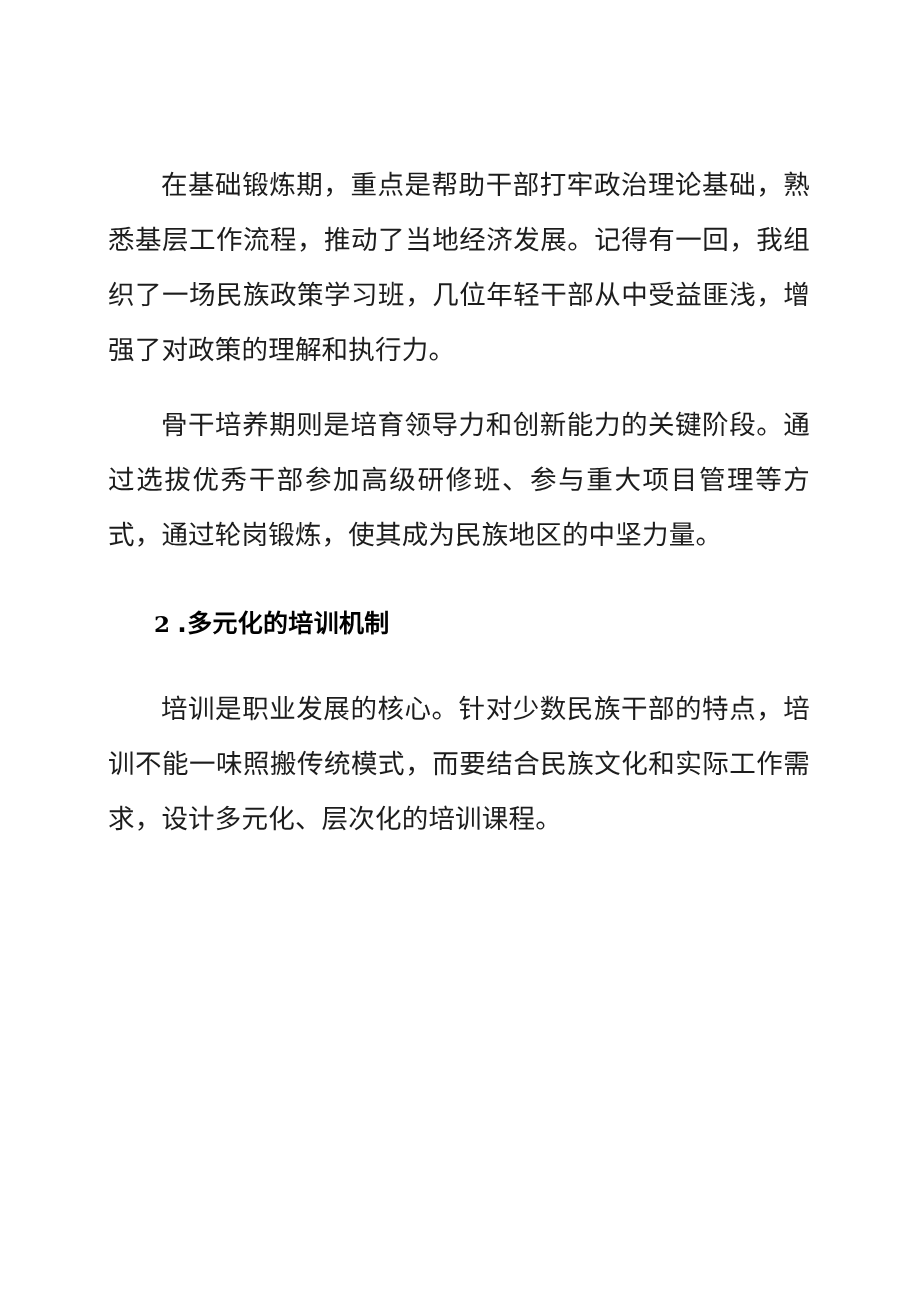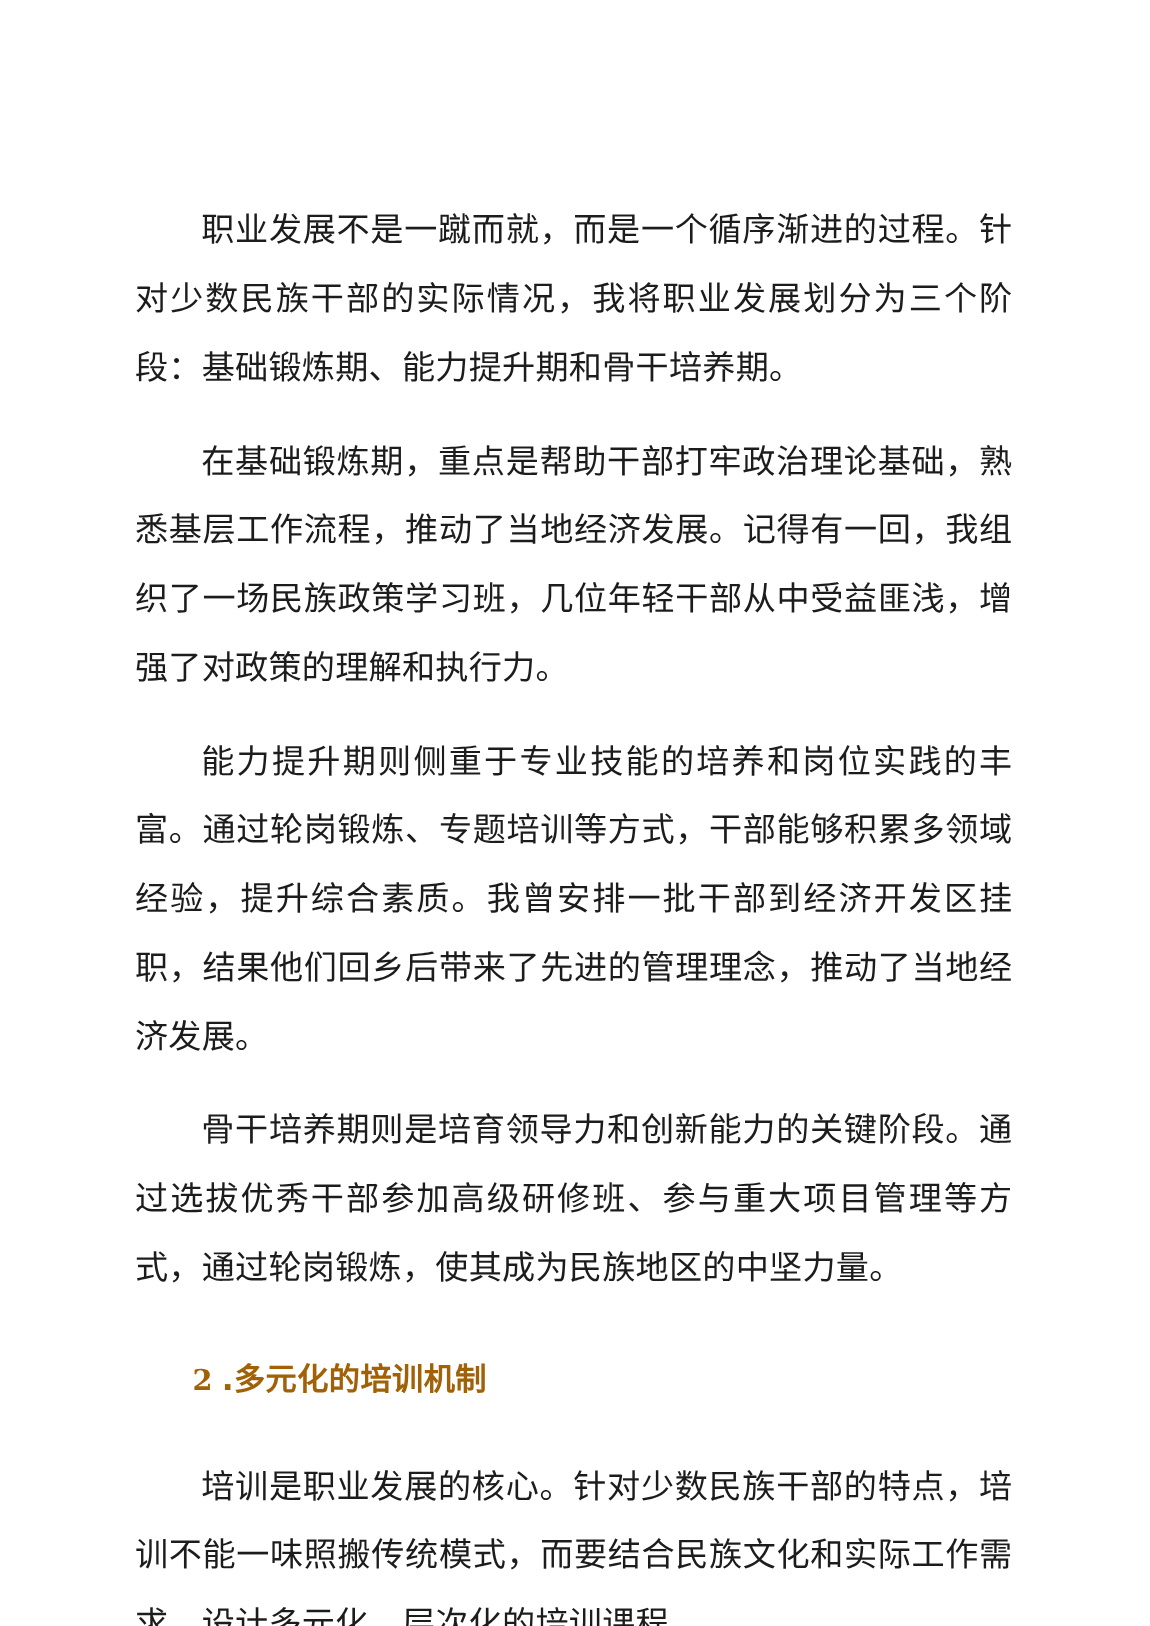--- a/index.html
+++ b/index.html
@@ -42,21 +42,21 @@
 
   .para:last-child {
     margin-bottom: 0;
   }
 
   .heading {
     font-family: "DejaVu Sans", "Liberation Sans", sans-serif;
     font-weight: bold;
     font-size: 25px;
     line-height: 55px;
-    color: #a16207;
+    color: #000000;
     margin: 34px 0 30px 0;
     text-indent: 0;
     padding-left: 46px;
     letter-spacing: 0.3px;
   }
 
   .heading .h-num {
     font-family: "DejaVu Serif", "Liberation Serif", serif;
     font-weight: bold;
     font-size: 23px;
@@ -73,25 +73,23 @@
     font-family: "DejaVu Sans", "Liberation Sans", sans-serif;
     font-weight: bold;
   }
 </style>
 </head>
 <body>
 
 <div class="page">
   <div class="content">
 
-    <p class="para">职业发展不是一蹴而就，而是一个循序渐进的过程。针对少数民族干部的实际情况，我将职业发展划分为三个阶段：基础锻炼期、能力提升期和骨干培养期。</p>
 
     <p class="para">在基础锻炼期，重点是帮助干部打牢政治理论基础，熟悉基层工作流程，推动了当地经济发展。记得有一回，我组织了一场民族政策学习班，几位年轻干部从中受益匪浅，增强了对政策的理解和执行力。</p>
 
-    <p class="para">能力提升期则侧重于专业技能的培养和岗位实践的丰富。通过轮岗锻炼、专题培训等方式，干部能够积累多领域经验，提升综合素质。我曾安排一批干部到经济开发区挂职，结果他们回乡后带来了先进的管理理念，推动了当地经济发展。</p>
 
     <p class="para">骨干培养期则是培育领导力和创新能力的关键阶段。通过选拔优秀干部参加高级研修班、参与重大项目管理等方式，通过轮岗锻炼，使其成为民族地区的中坚力量。</p>
 
     <h2 class="heading"><span class="h-num">2</span><span class="h-sep">.</span><span class="h-text">多元化的培训机制</span></h2>
 
     <p class="para">培训是职业发展的核心。针对少数民族干部的特点，培训不能一味照搬传统模式，而要结合民族文化和实际工作需求，设计多元化、层次化的培训课程。</p>
 
   </div>
 </div>
 

